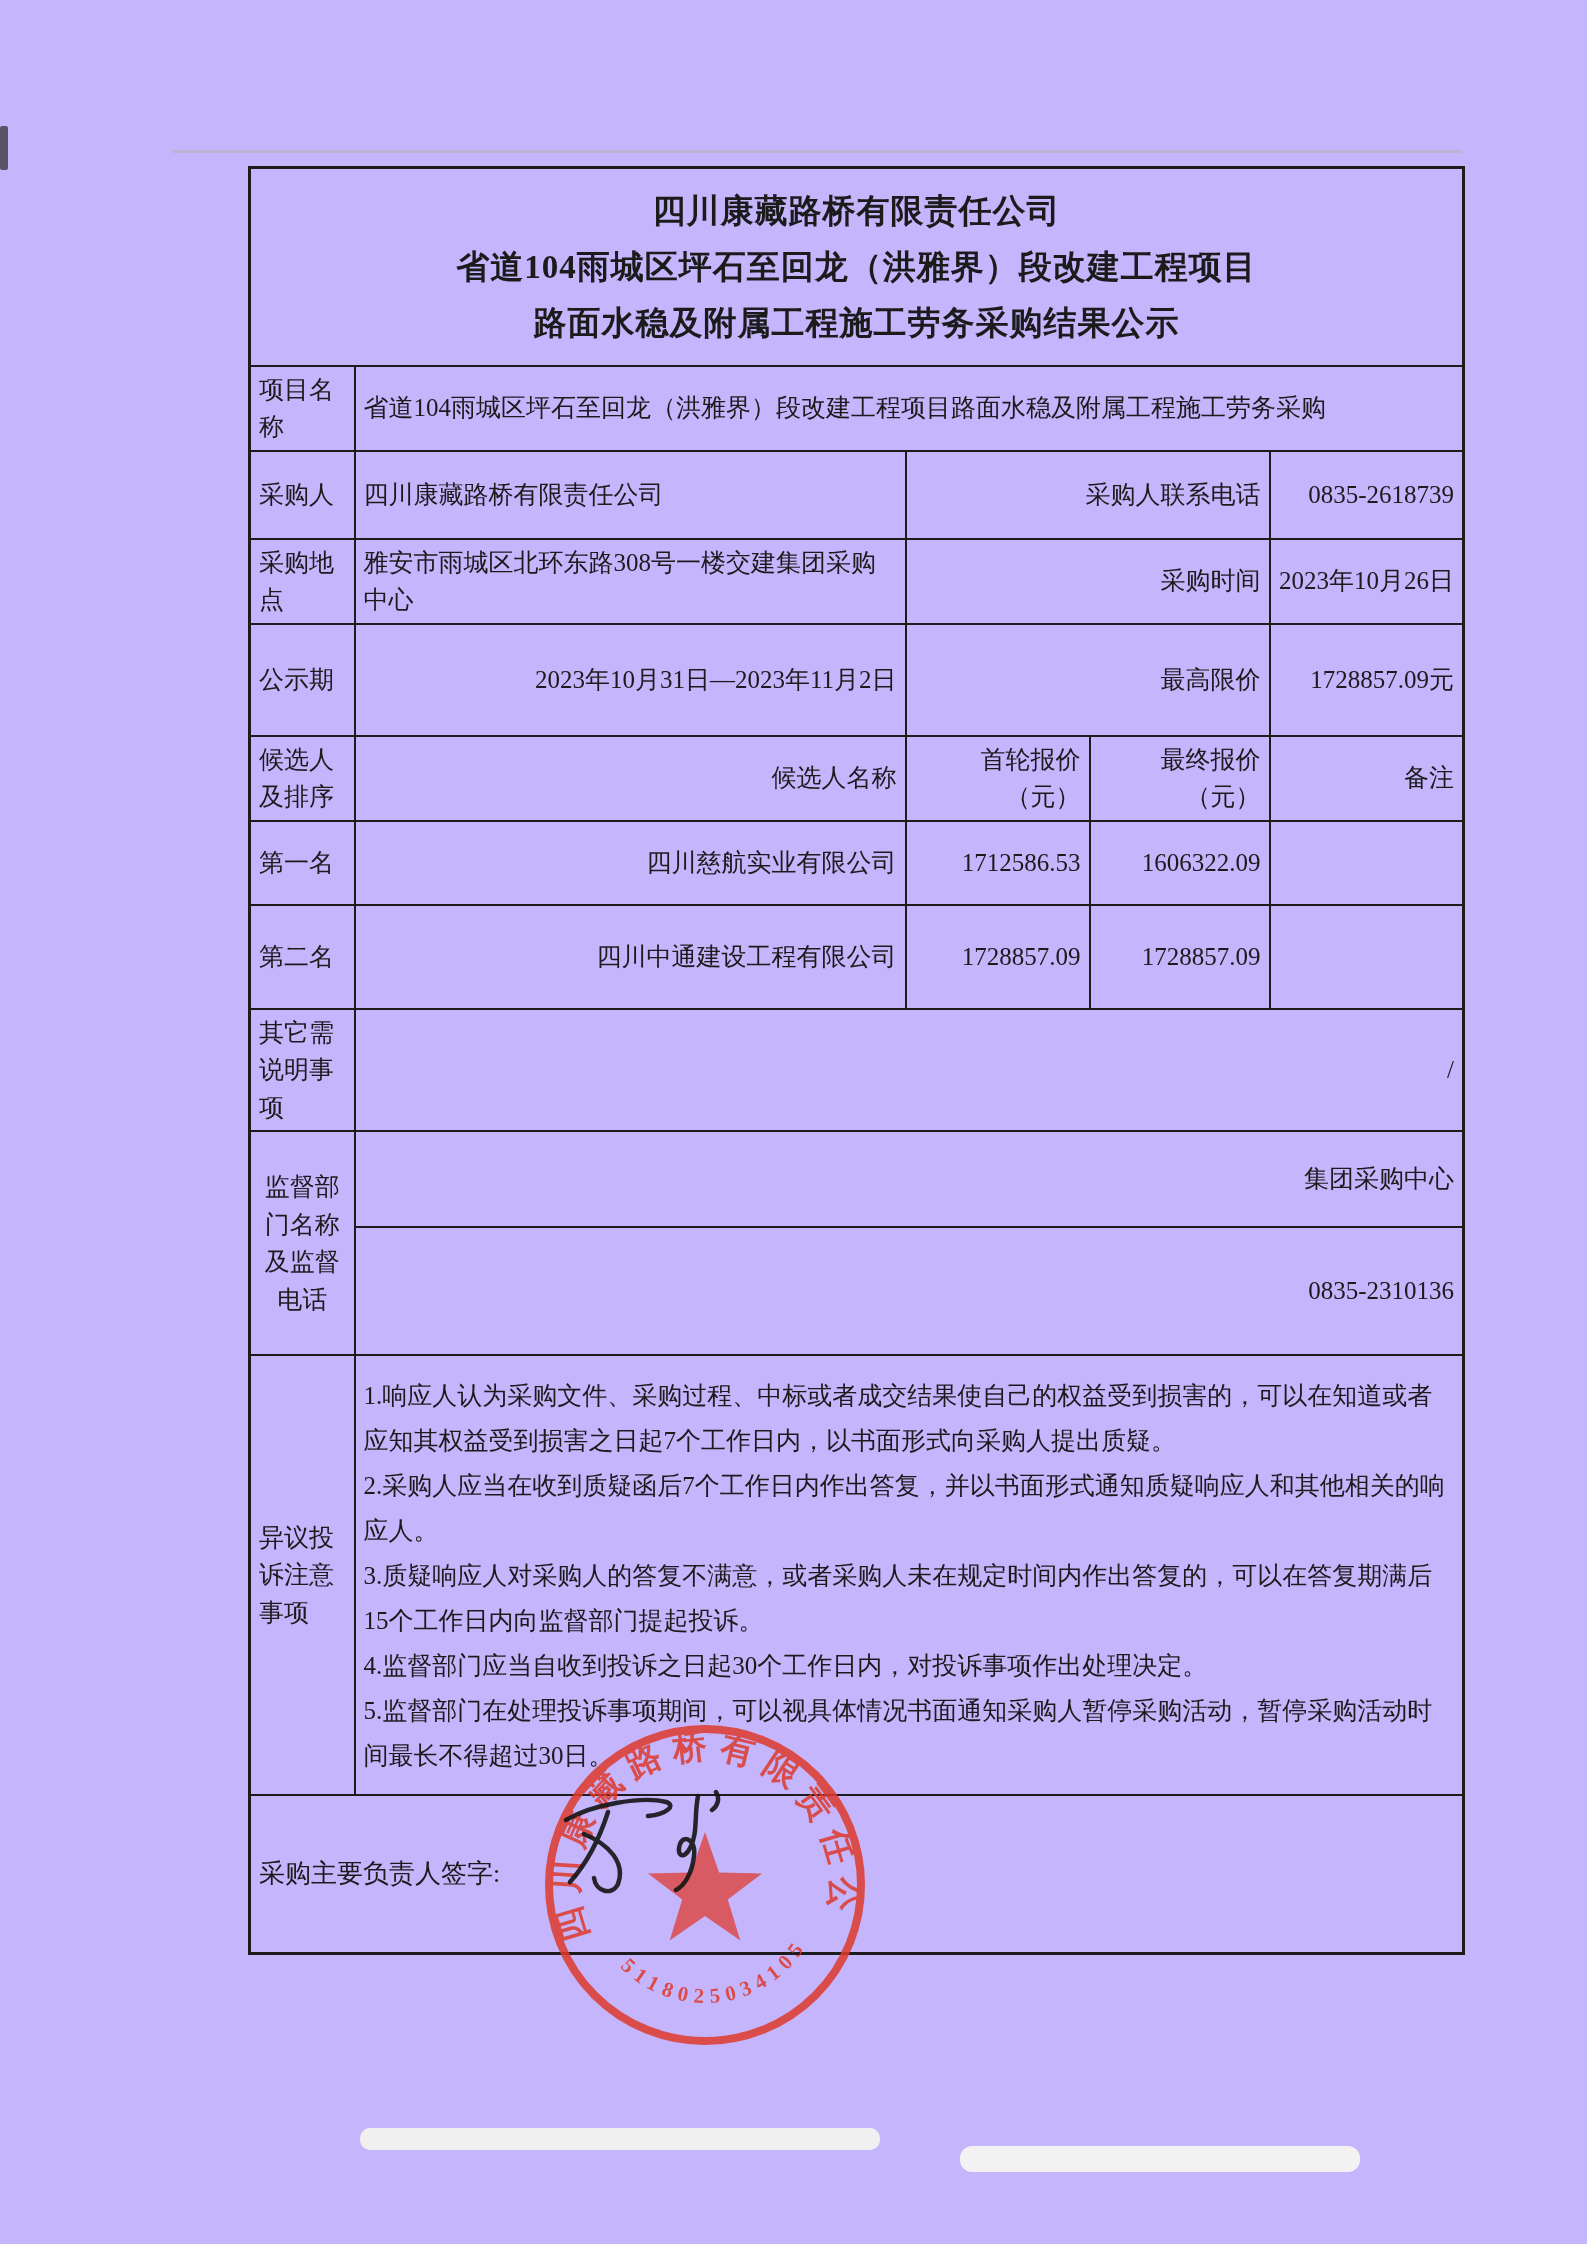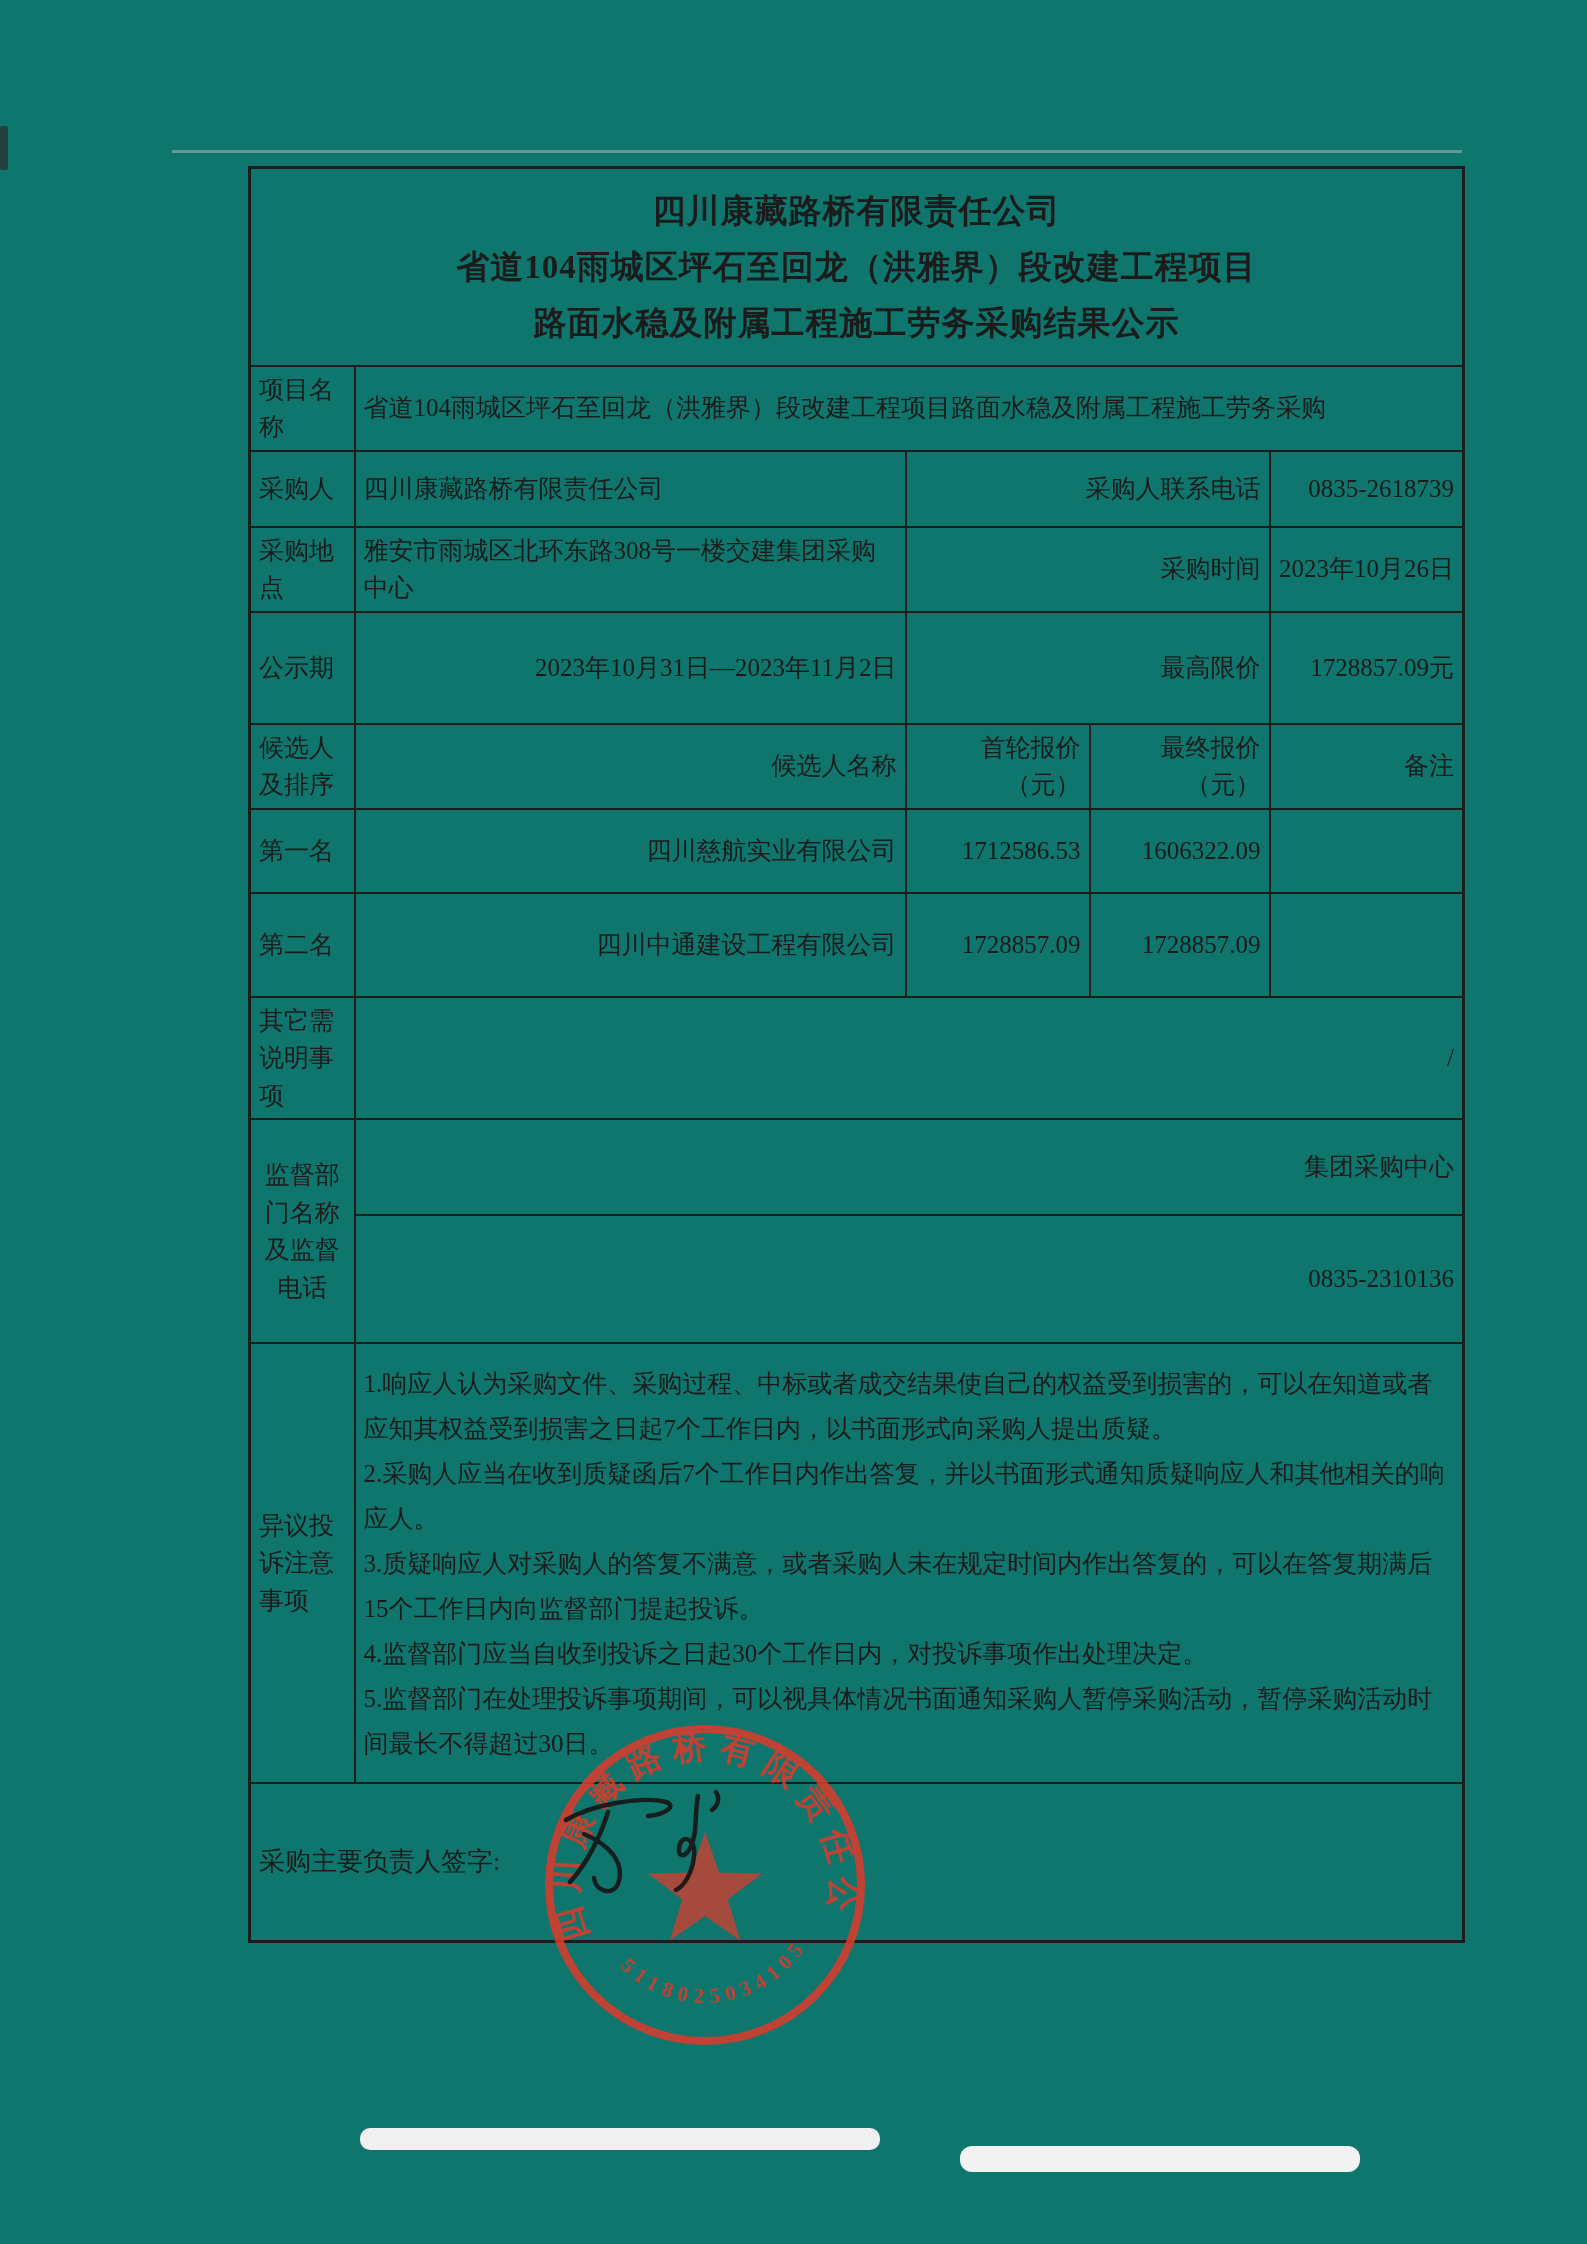--- a/index.html
+++ b/index.html
@@ -1,17 +1,17 @@
 <!DOCTYPE html>
 <html lang="zh"><head>
 <meta charset="utf-8">
 <style>
   html,body{margin:0;padding:0;background:#ffffff;}
   .page{
-    position:relative;width:1587px;height:2244px;background:#0f766e;overflow:hidden;
+    position:relative;width:1587px;height:2244px;background:#c4b5fd;overflow:hidden;
     font-family:"Liberation Serif", serif;color:#1b1b1b;
   }
   
   .scan-line-top{position:absolute;left:172px;top:150px;width:1290px;height:3px;background:#b5b5b5;opacity:.55;}
   .scan-mark-left{position:absolute;left:0;top:126px;width:8px;height:44px;background:#2a2a2a;opacity:.7;border-radius:2px;}
   .smudge1{position:absolute;left:360px;top:2128px;width:520px;height:22px;background:#f0f0f0;border-radius:10px;}
   .smudge2{position:absolute;left:960px;top:2146px;width:400px;height:26px;background:#f2f2f2;border-radius:12px;}
 
   table.doc{
     position:absolute;left:248px;top:166px;width:1214px;
@@ -64,21 +64,21 @@
         <div class="title-line">省道104雨城区坪石至回龙（洪雅界）段改建工程项目</div>
         <div class="title-line">路面水稳及附属工程施工劳务采购结果公示</div>
       </td>
     </tr>
 
     <tr style="height:77px">
       <td class="lbl">项目名称</td>
       <td colspan="4" class="lft">省道104雨城区坪石至回龙（洪雅界）段改建工程项目路面水稳及附属工程施工劳务采购</td>
     </tr>
 
-    <tr style="height:76px">
+    <tr style="height:88px">
       <td class="lbl">采购人</td>
       <td class="lft">四川康藏路桥有限责任公司</td>
       <td colspan="2" class="ctr">采购人联系电话</td>
       <td class="ctr">0835-2618739</td>
     </tr>
 
     <tr style="height:78px">
       <td class="lbl">采购地点</td>
       <td class="lft">雅安市雨城区北环东路308号一楼交建集团采购中心</td>
       <td colspan="2" class="ctr">采购时间</td>

